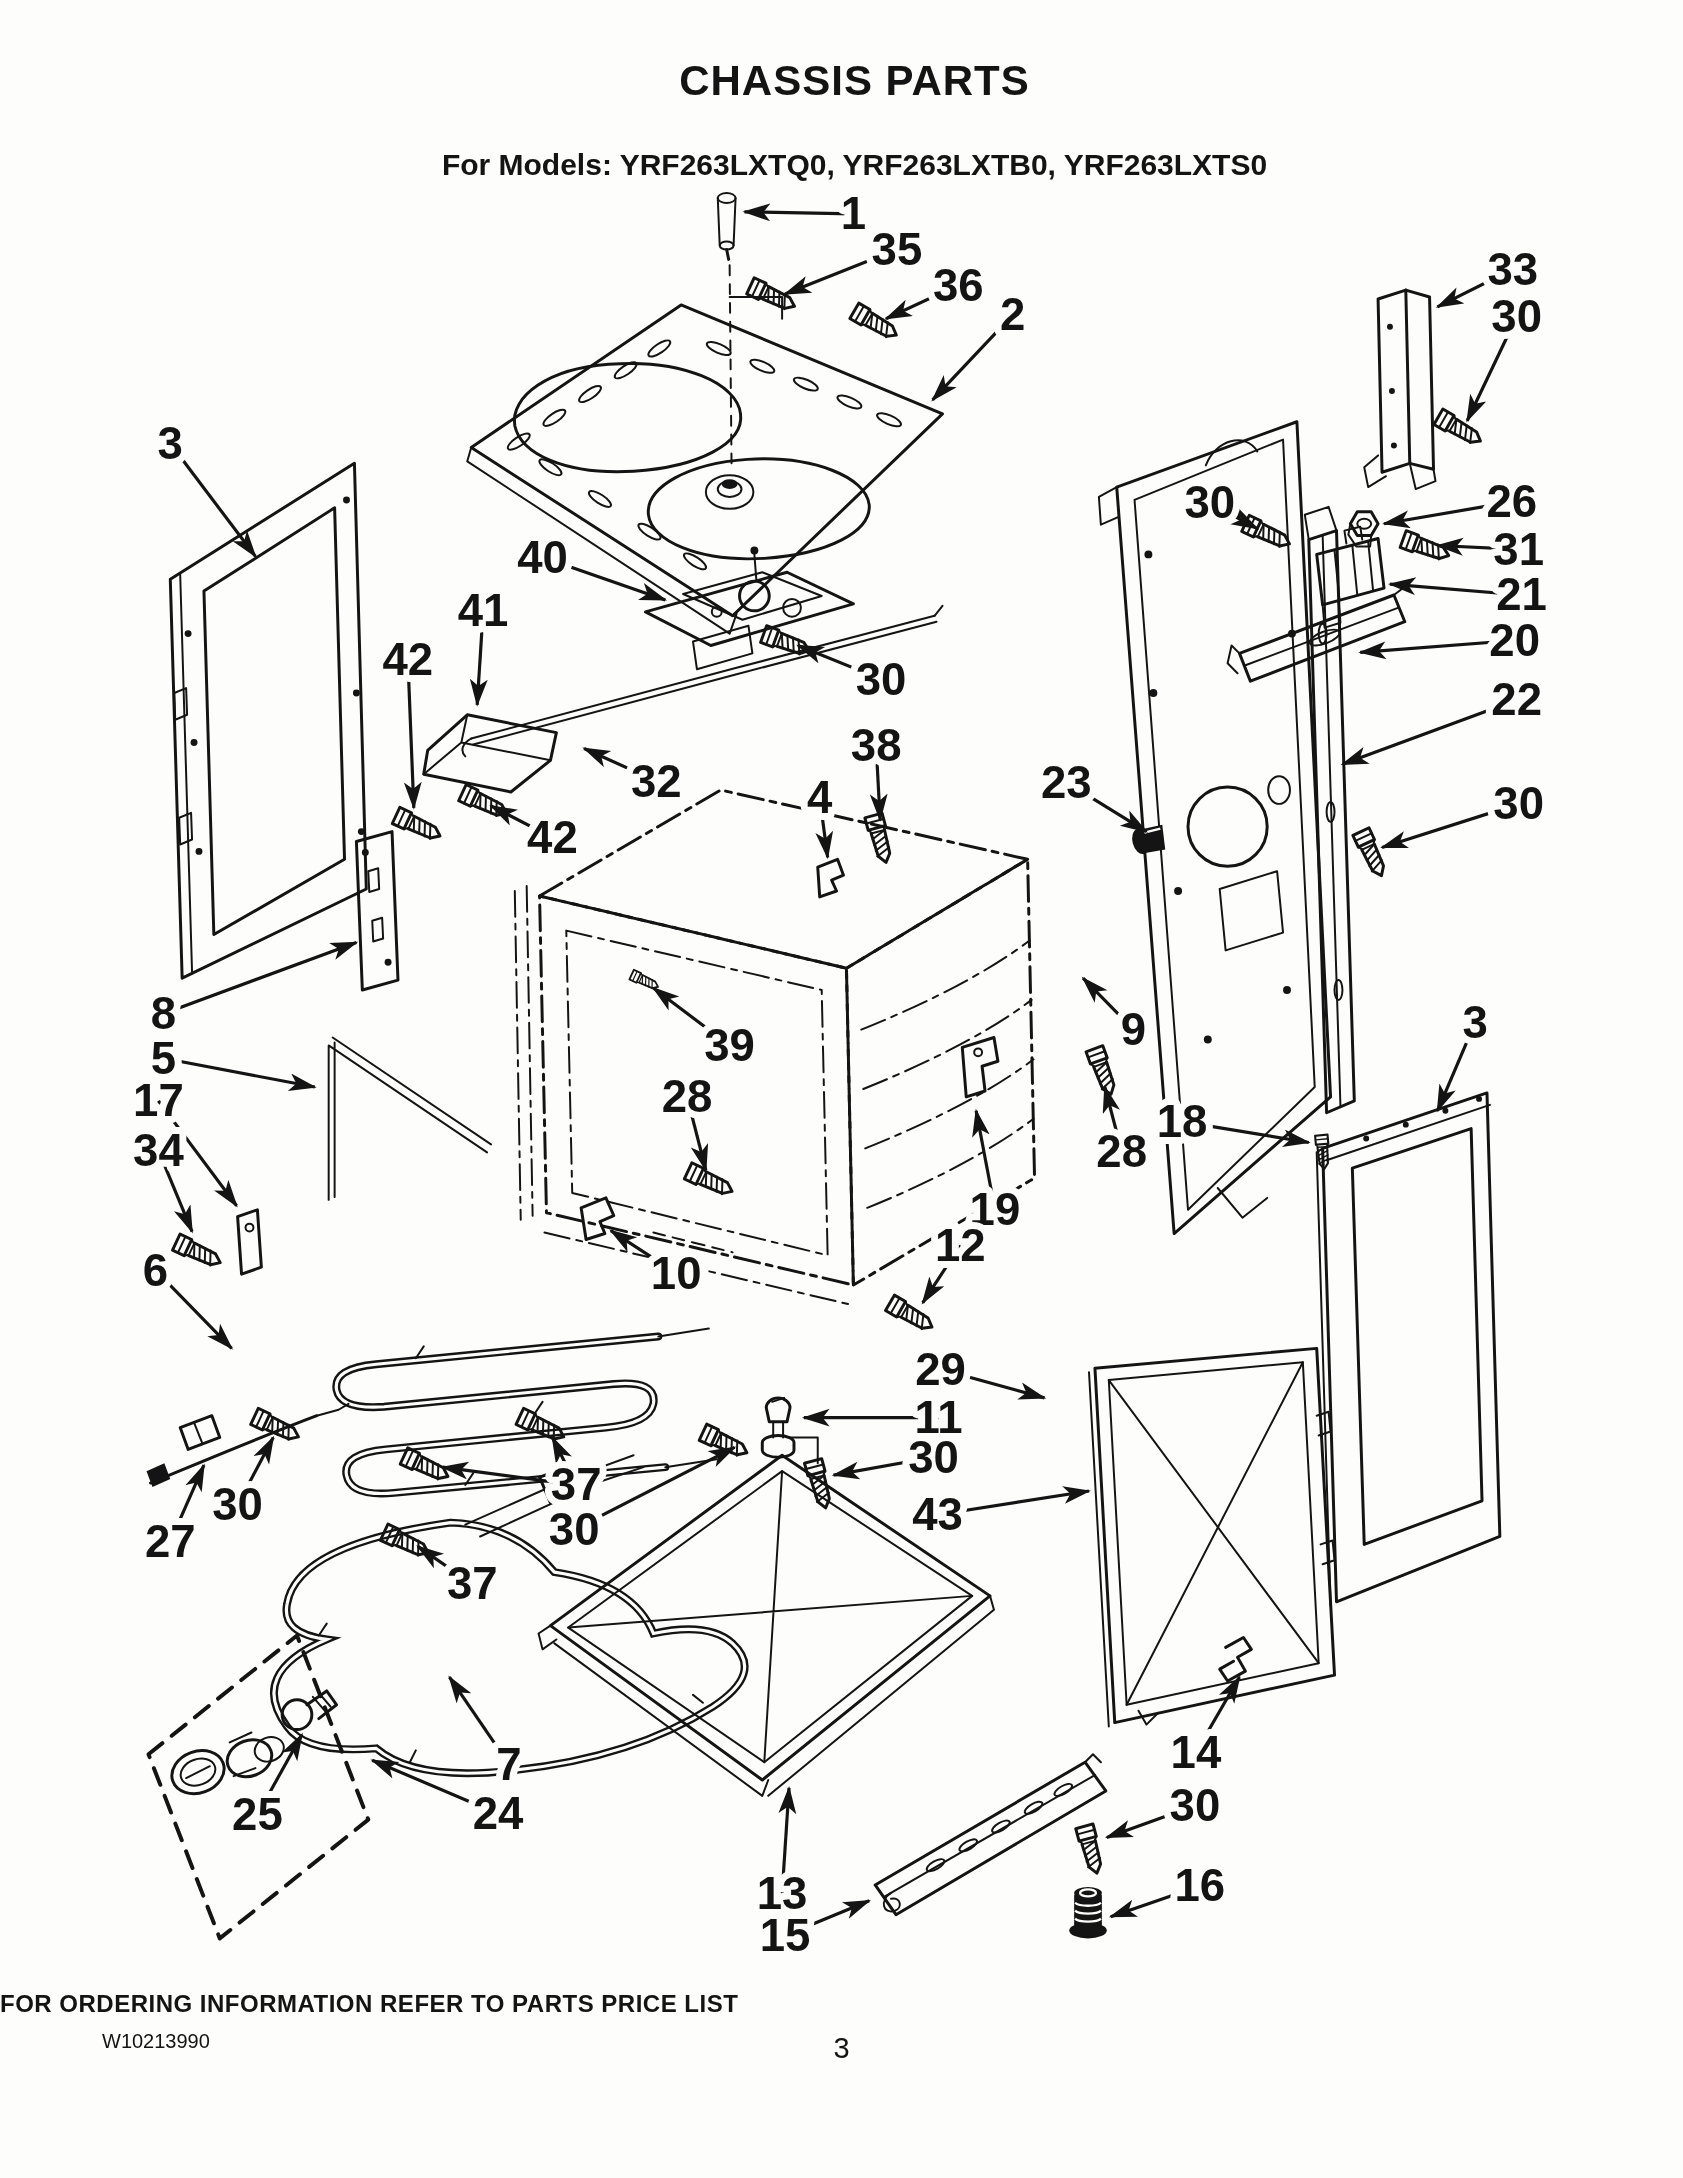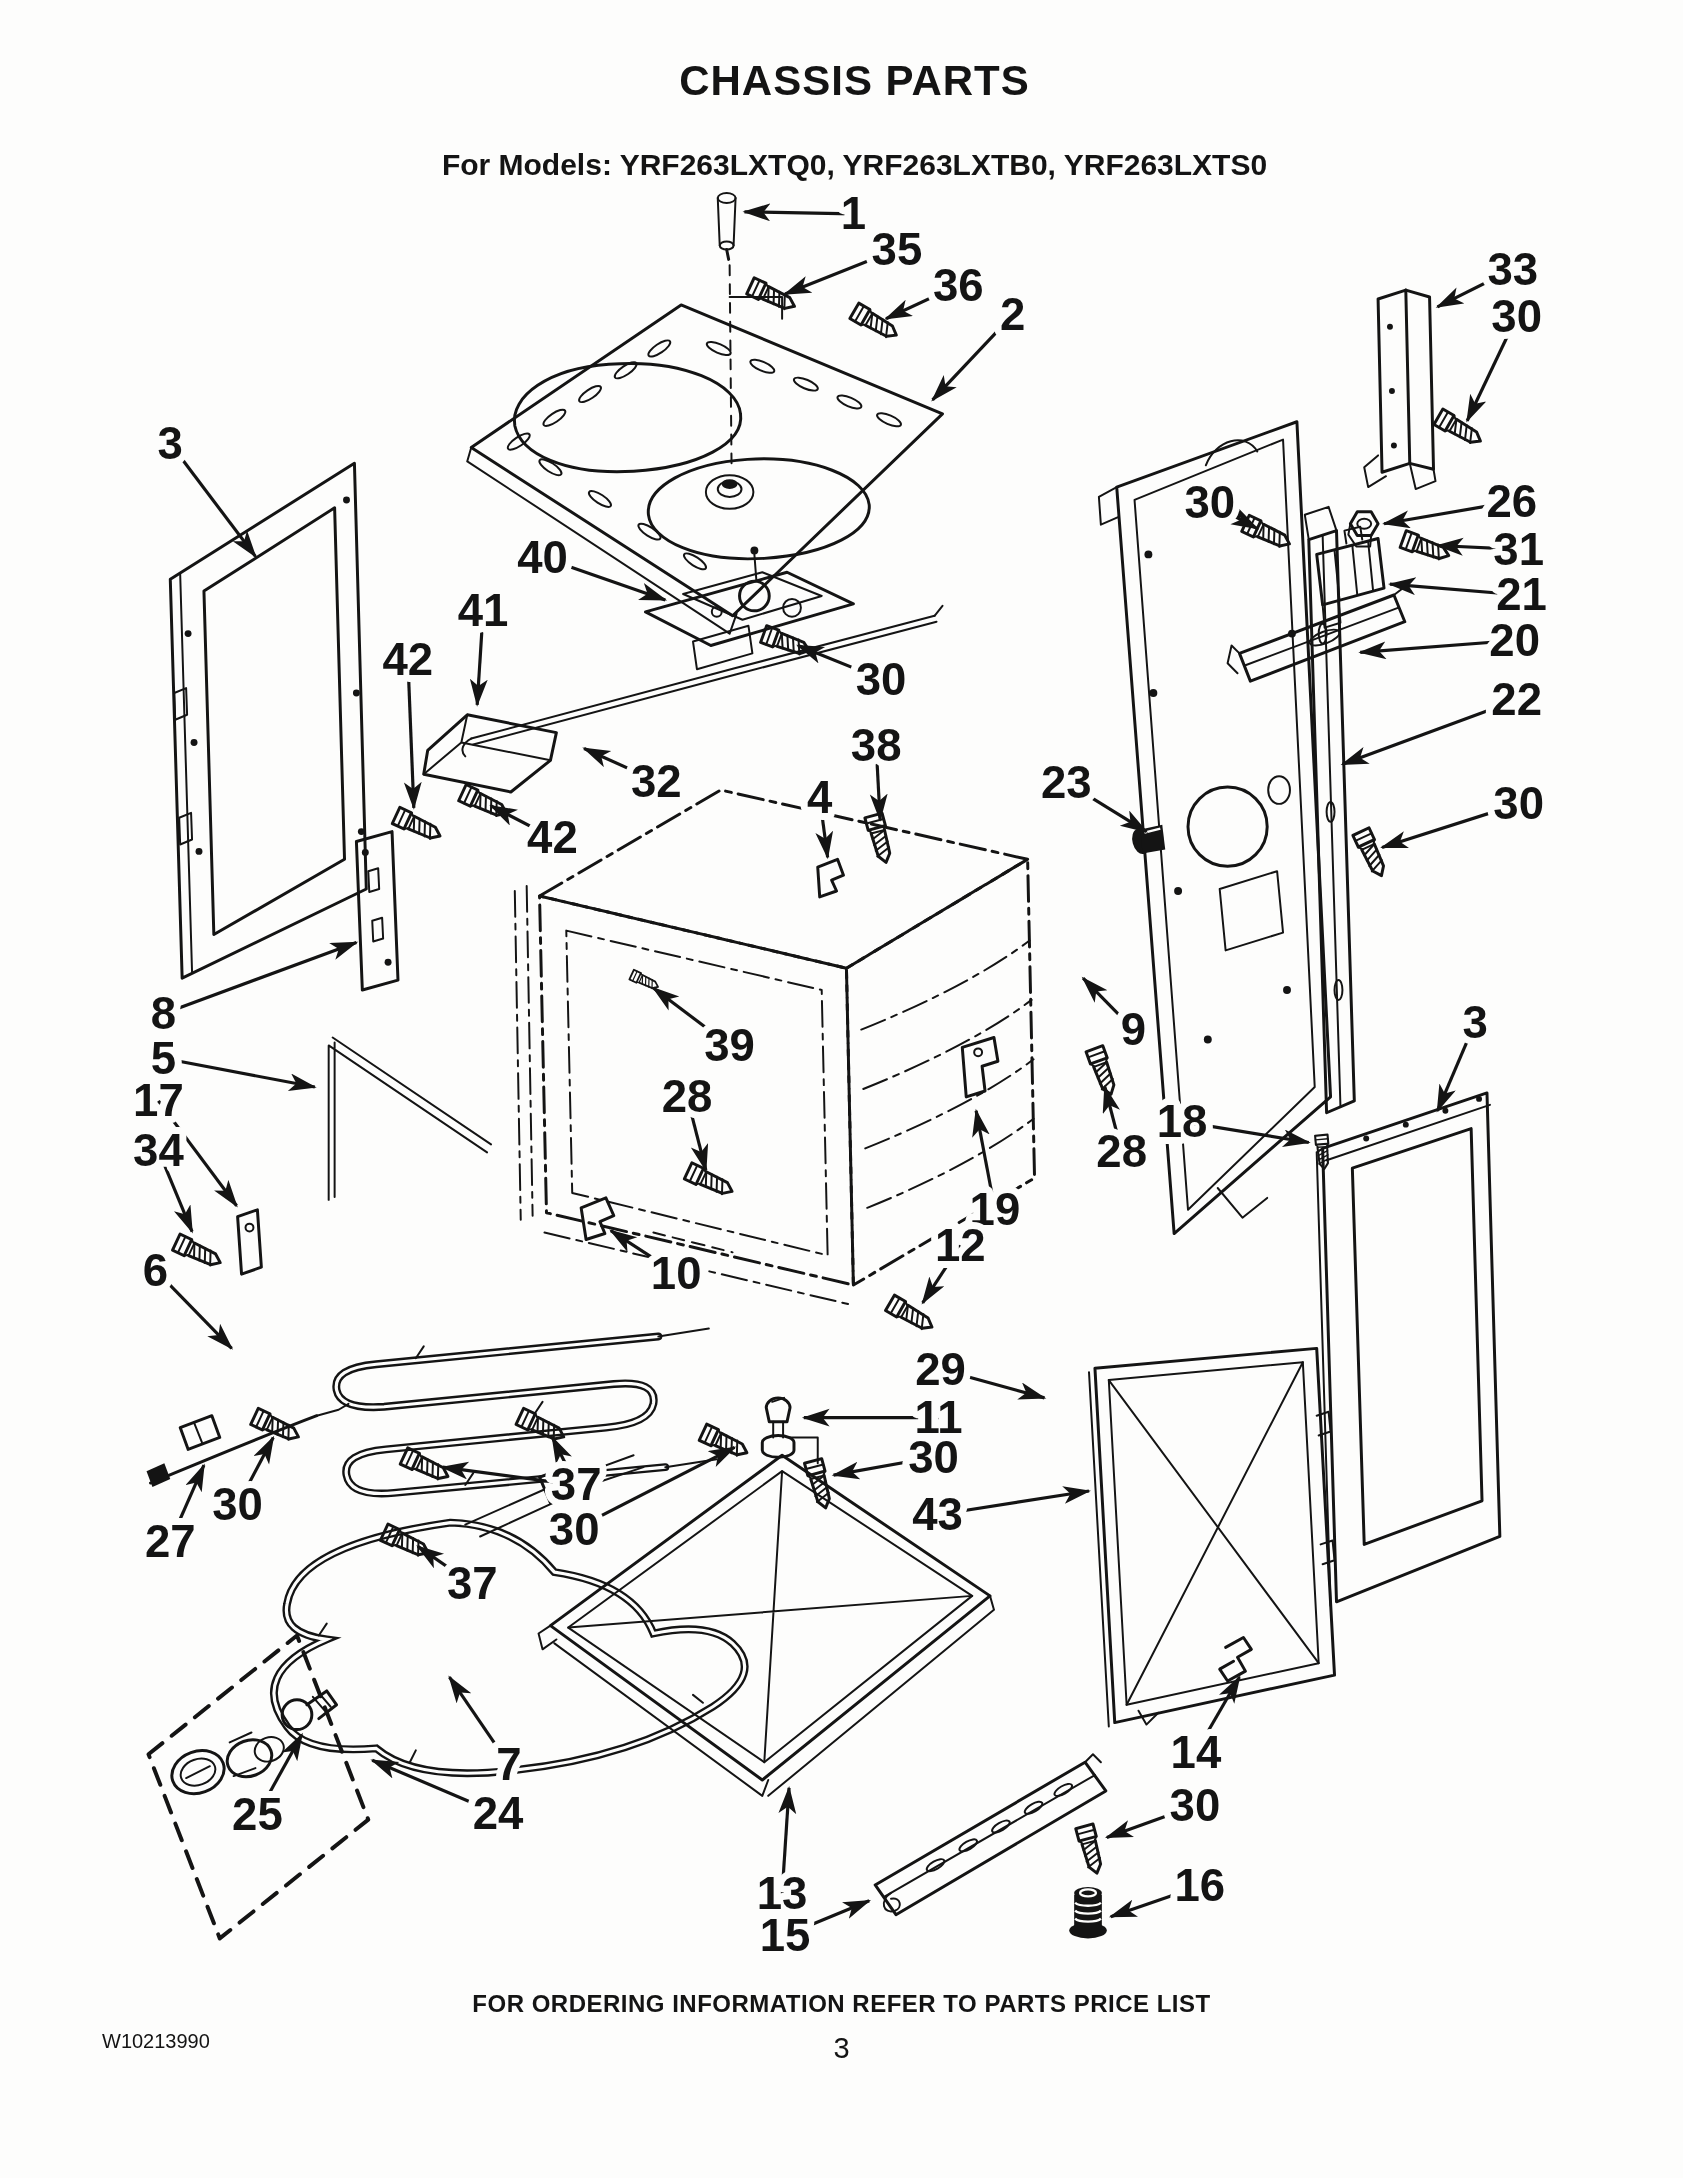--- a/index.html
+++ b/index.html
@@ -5,21 +5,21 @@
   :root{ --ink:#141414; --paper:#fdfdfc; }
   html,body{ margin:0; padding:0; background:#888; }
   #page{
     position:relative; width:1683px; height:2178px; background:var(--paper);
     font-family:"Liberation Sans", sans-serif; color:var(--ink); overflow:hidden;
   }
   .hdr{ position:absolute; left:0; width:1683px; text-align:center;padding-left:13px; }
   #title{ top:57px; font-size:42px; font-weight:700; letter-spacing:1px; }
   #models{ top:106px; font-size:30px; font-weight:700;margin-top:42px; }
   #finishes{ top:154px; display:flex; justify-content:center; gap:65px; font-size:29px; font-weight:700; }
-  #footer-note{ position:absolute; top:1990px; left:0; width:1683px; text-align:center; font-size:24px; font-weight:700; letter-spacing:0.5px;}
+  #footer-note{ position:absolute; top:1990px; left:0; width:1683px; text-align:left; font-size:24px; font-weight:700; letter-spacing:0.5px;}
   #doc-number{ position:absolute; top:2030px; left:102px; font-size:20px; font-weight:400; }
   #page-number{ position:absolute; top:2032px; left:0; width:1683px; text-align:center; font-size:29px; font-weight:400; }
   svg{ position:absolute; top:0; left:0; }
   .ln{ stroke:var(--ink); stroke-width:3; fill:none; stroke-linejoin:round; stroke-linecap:round; }
   .thin{ stroke-width:2; }
   .phantom{ stroke-dasharray:26 7 6 7; }
   .dash{ stroke-dasharray:18 12; stroke-width:4; }
   .tube{ stroke:var(--ink); stroke-width:8; fill:none; stroke-linecap:round; }
   .tubein{ stroke:var(--paper); stroke-width:3.2; fill:none; stroke-linecap:round; }
   .solid{ fill:var(--ink); stroke:none; }

